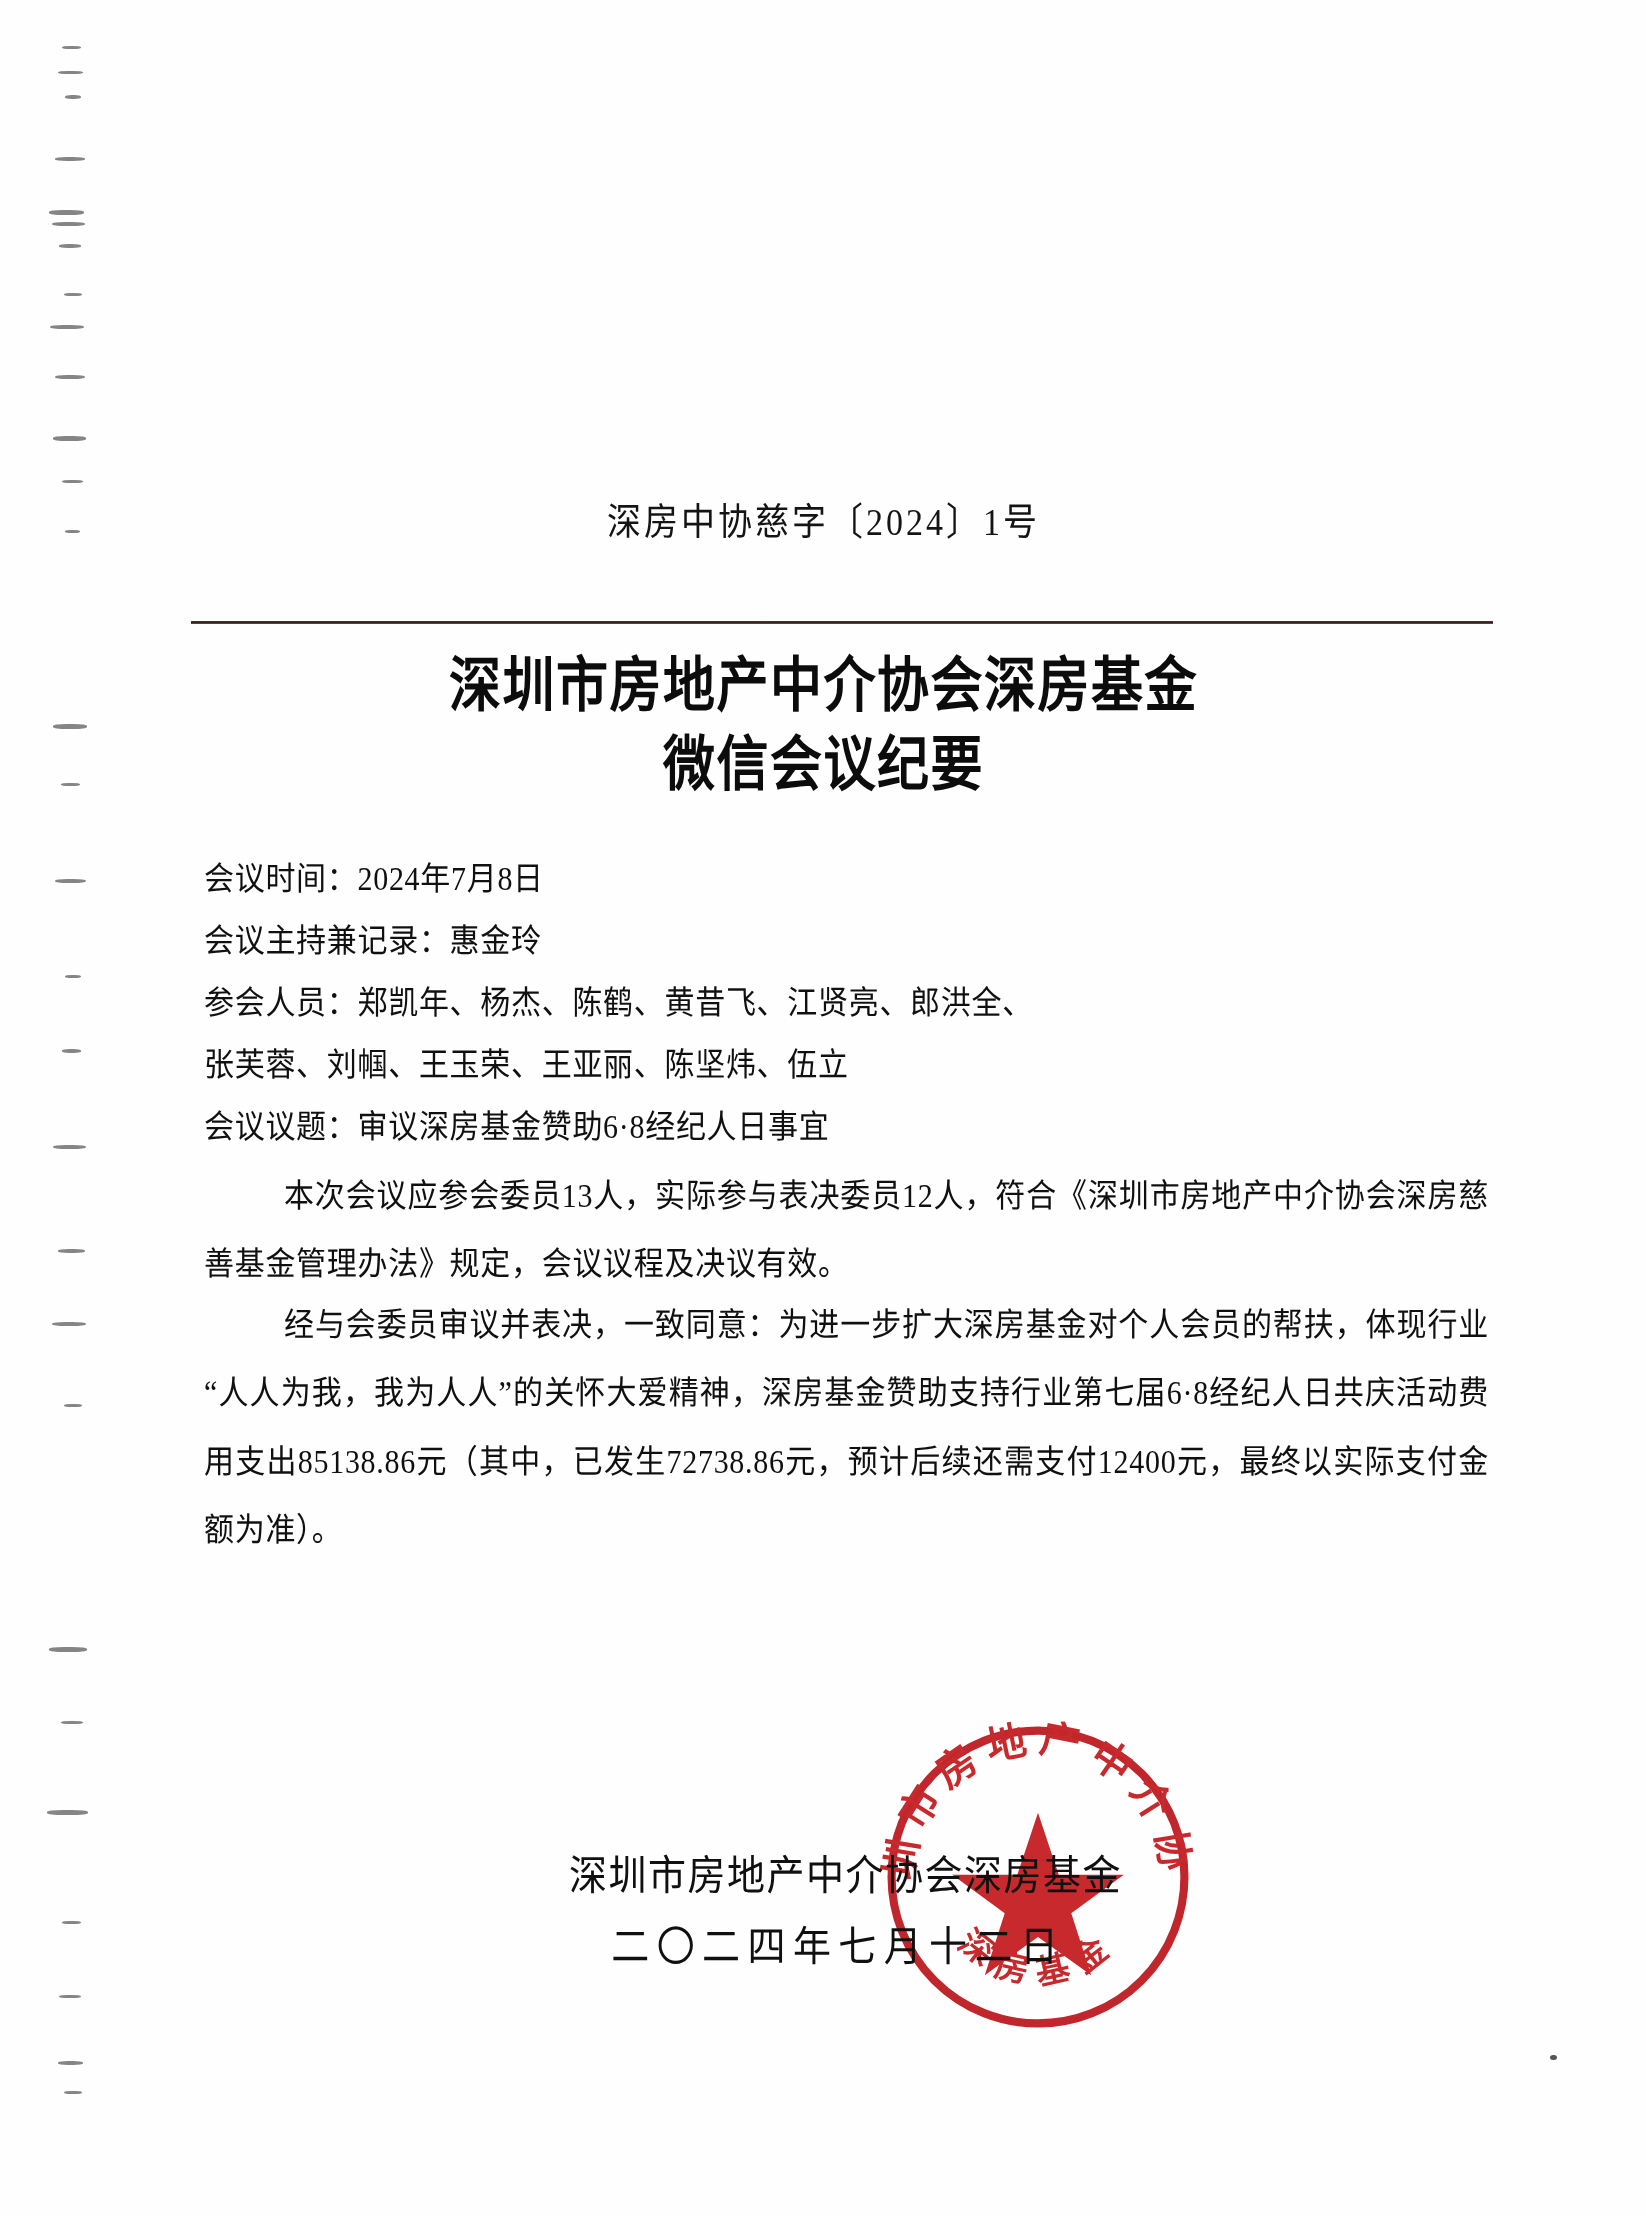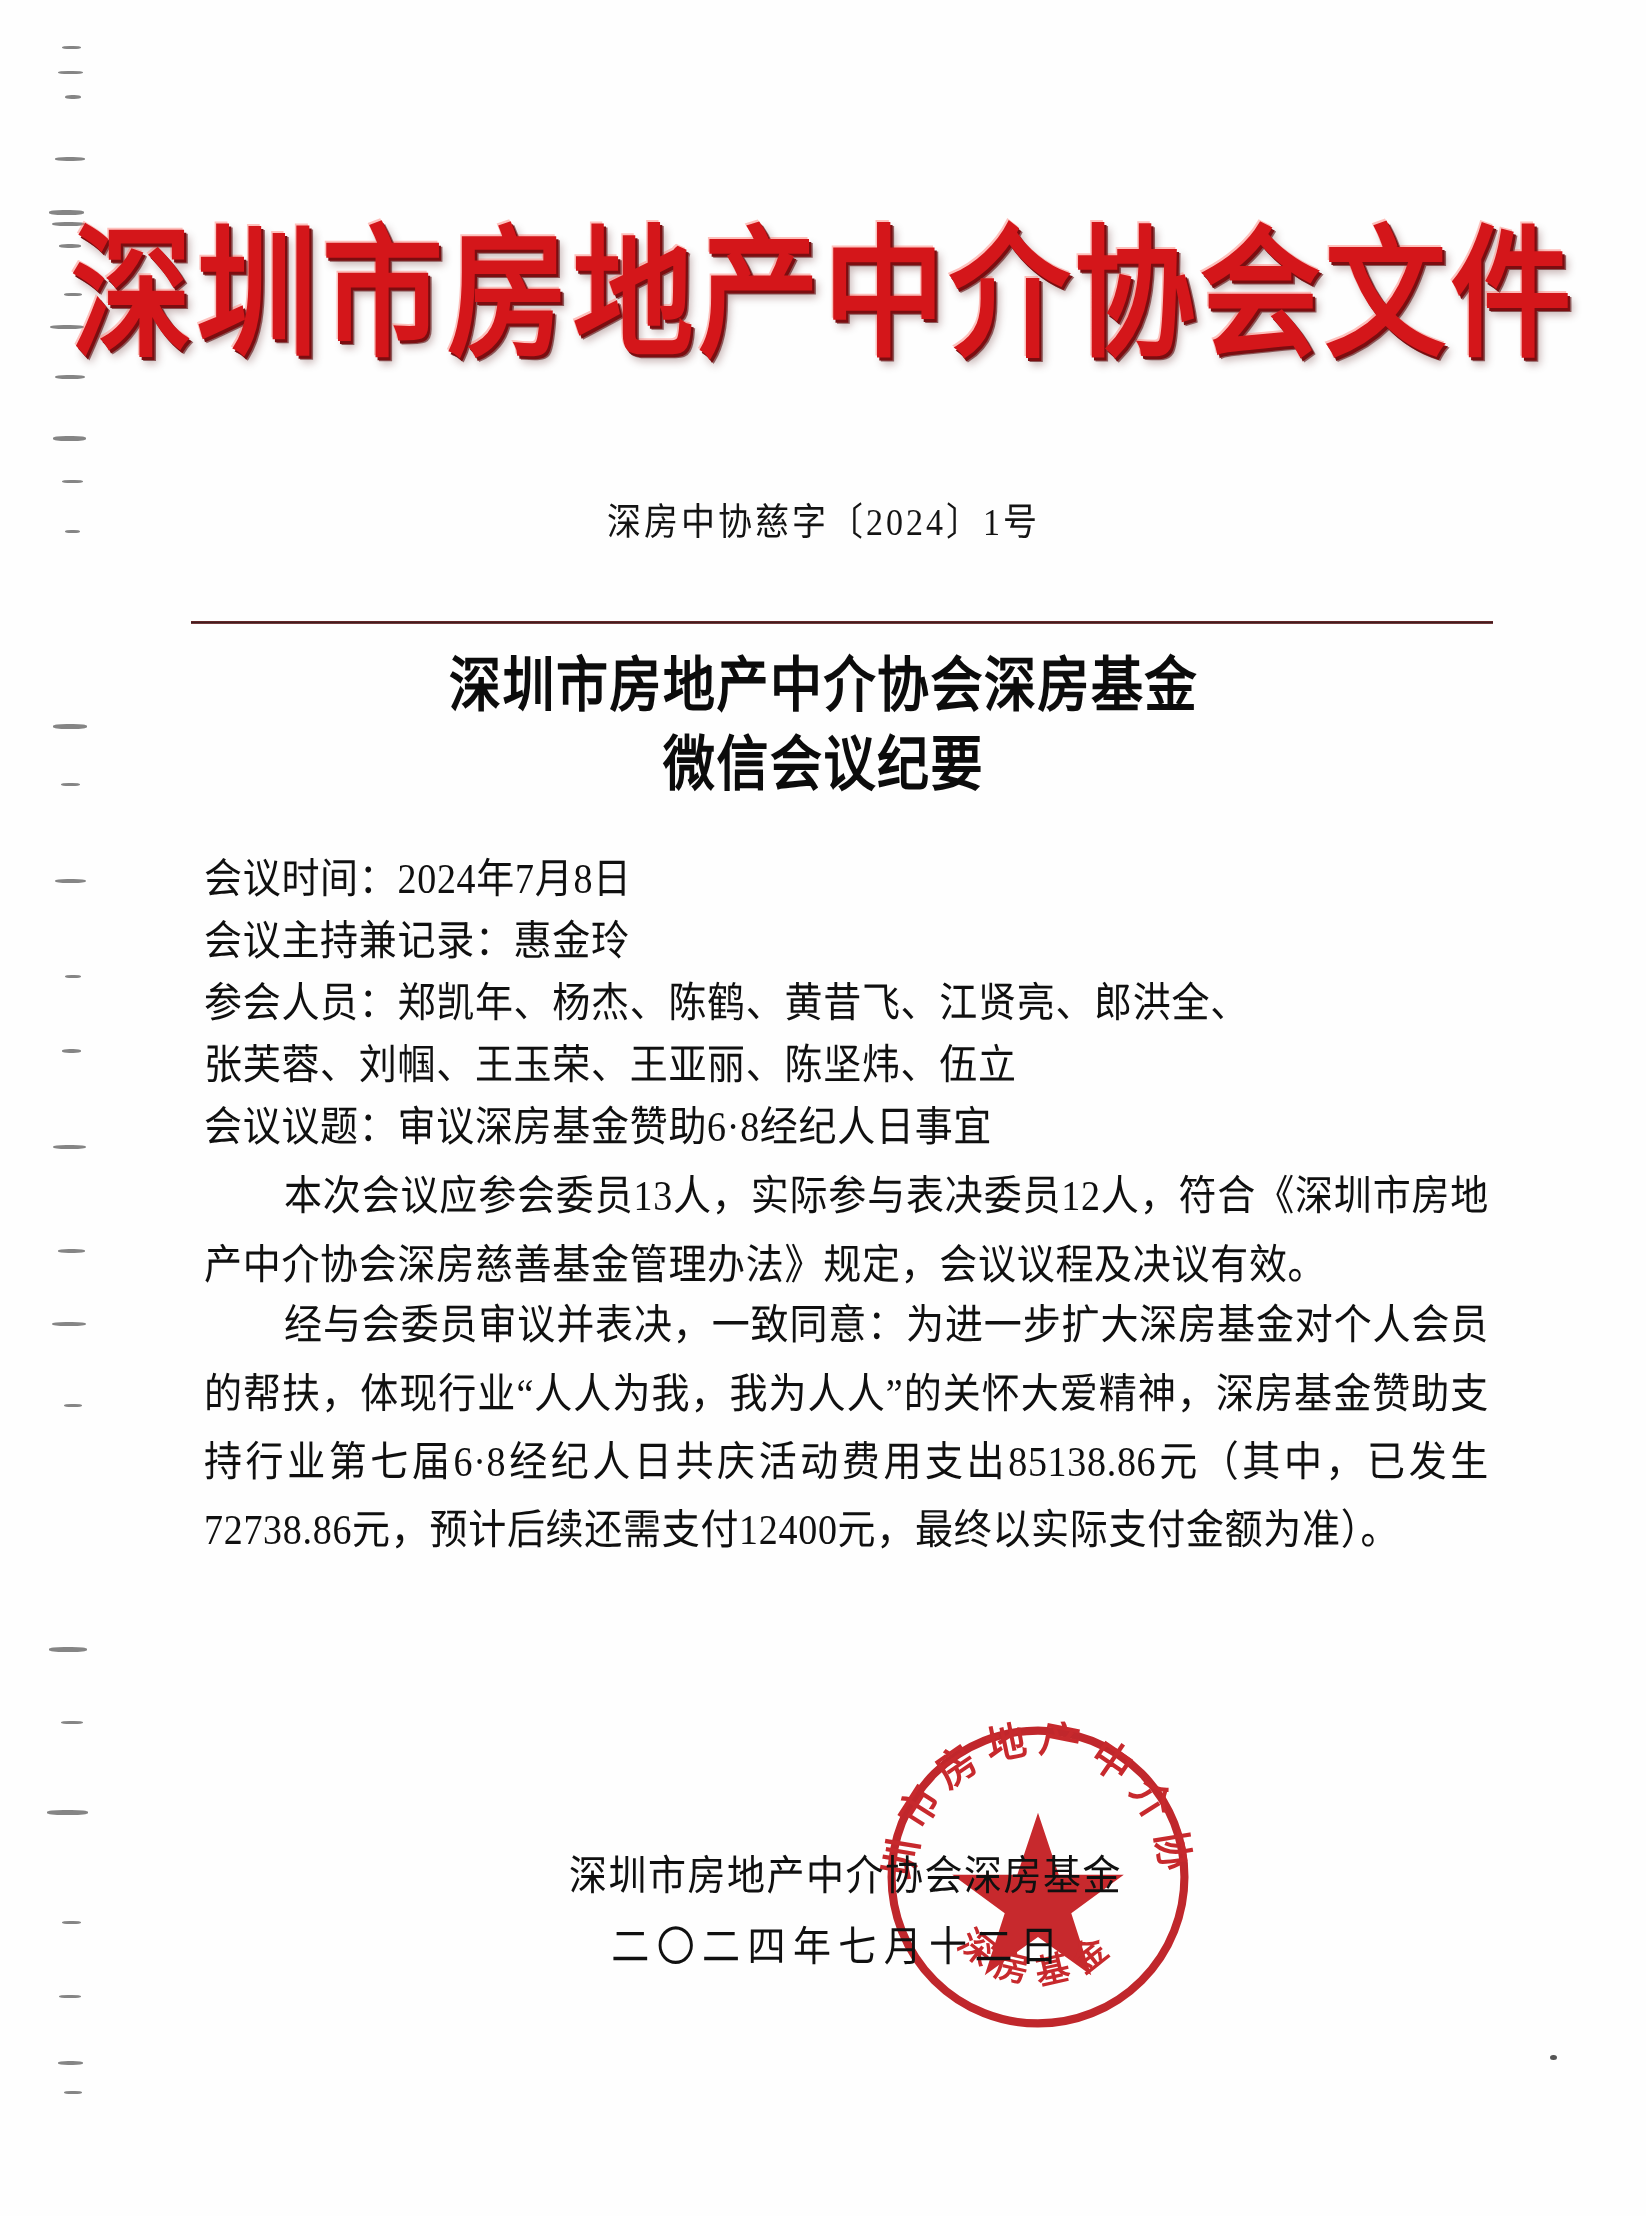--- a/index.html
+++ b/index.html
@@ -111,21 +111,21 @@
   }
   .doc-title .tline { display: block; white-space: nowrap; }
 
   
   .body-block {
     position: absolute;
     top: 848px;
     left: 204px;
     width: 1285px;
     font-family: "Liberation Serif", "DejaVu Serif", serif;
-    font-size: 38px;
+    font-size: 30px;
     line-height: 62px;
     color: #101010;
     letter-spacing: 0.7px;
   }
   .meta-line {
     white-space: nowrap;
     transform: scaleY(1.10);
     transform-origin: left center;
   }
   .attendee-line {
@@ -212,23 +212,20 @@
     <div class="scan-mark" style="left:49px;  top:1647px; width:38px; height:5.2px;"></div>
     <div class="scan-mark" style="left:61px;  top:1721px; width:22px; height:3px;"></div>
     <div class="scan-mark" style="left:47px;  top:1810px; width:41px; height:5.2px;"></div>
     <div class="scan-mark" style="left:62px;  top:1921px; width:19px; height:3px;"></div>
     <div class="scan-mark" style="left:59px;  top:1995px; width:22px; height:3px;"></div>
     <div class="scan-mark" style="left:58px;  top:2061px; width:25px; height:3.7px;"></div>
     <div class="scan-mark" style="left:64px;  top:2091px; width:17.7px; height:3px;"></div>
   </div>
   <div class="speck" style="left:1550px; top:2055px; width:6.6px; height:5.2px;"></div>
 
-  <div class="doc-header">
-    <span class="hdr-text">深圳市房地产中介协会文件</span>
-  </div>
 
   <div class="doc-number">深房中协慈字〔2024〕1号</div>
 
   <div class="rule"></div>
 
   <div class="doc-title">
     <span class="tline">深圳市房地产中介协会深房基金</span>
     <span class="tline">微信会议纪要</span>
   </div>
 

